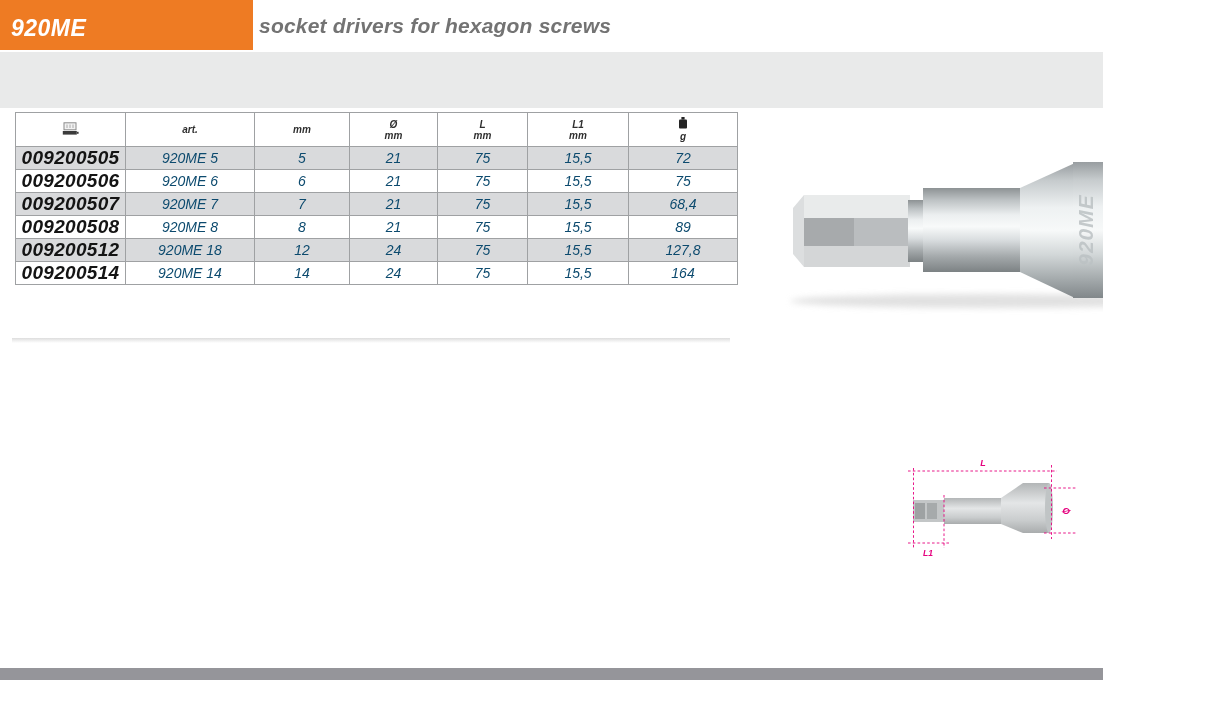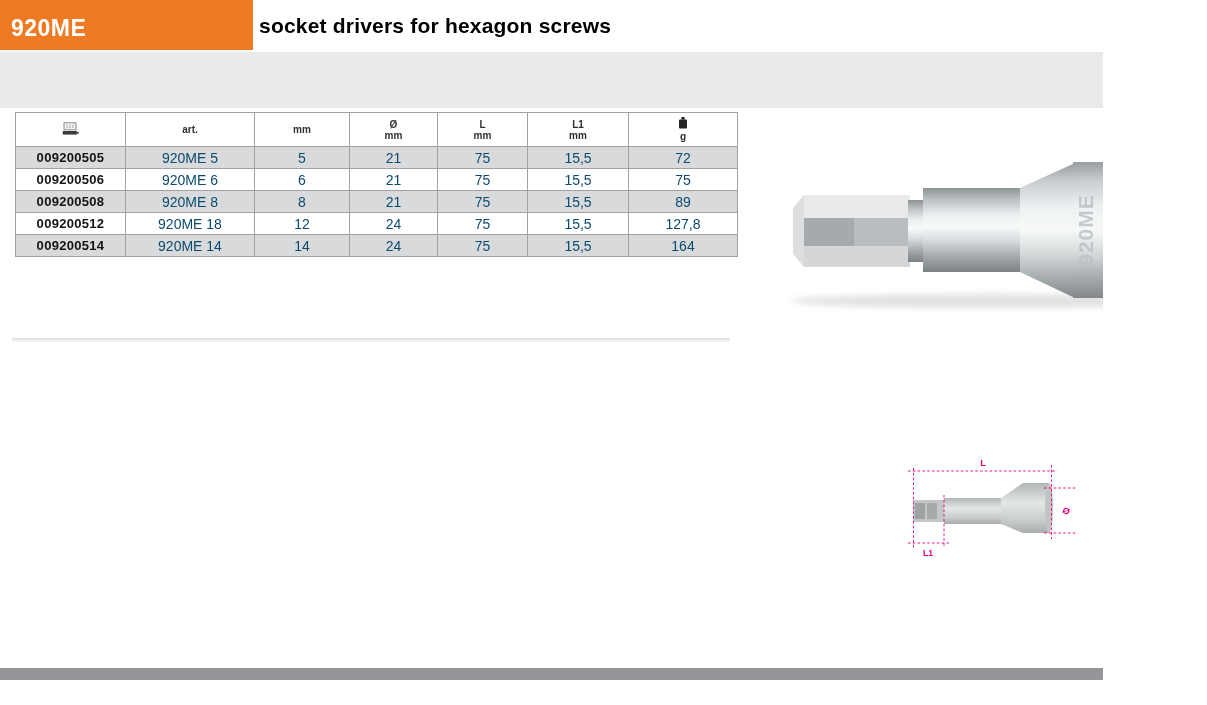--- a/index.html
+++ b/index.html
@@ -1,33 +1,33 @@
 <!DOCTYPE html>
 <html><head>
 <meta charset="utf-8">
 <style>
   * { margin:0; padding:0; box-sizing:border-box; }
   html,body { background:#ffffff; }
   .page {
     position:relative; width:1103px; height:705px; overflow:hidden;
-    background:#ffffff; font-family:"Liberation Sans", sans-serif;
+    background:#ffffff; font-family:"Liberation Sans", sans-serif;font-style:italic;
   }
   
   .header-bar { position:absolute; left:0; top:0; width:1207px; height:50px; background:#ffffff; }
   .header-accent {
     position:absolute; left:0; top:0; width:253px; height:50px;
     background:#EE7B23; display:flex; align-items:center;
   }
   .header-code {
     color:#ffffff; font-size:23px; font-weight:bold; padding-left:11px; padding-top:7px;
     letter-spacing:.5px;
   }
   .header-title {
     position:absolute; left:259px; top:0; height:50px; display:flex; align-items:center;
-    font-size:21px; font-weight:bold; color:#000000; padding-top:2px; letter-spacing:.2px;
+    font-size:21px; font-weight:bold; color:#737373; padding-top:2px; letter-spacing:.2px;
   }
   
   .tool-band { position:absolute; left:0; top:52px; width:1207px; height:56px; background:#E9EAEA; }
   .drive-wrap { position:absolute; left:112px; top:73px; display:flex; }
   .drive-box {
     width:23px; height:21px; border:2px solid #2b2b2b; background:#ffffff;
     font-size:11px; font-weight:bold; color:#1a1a1a; text-align:center; line-height:16px;
   }
   .drive-unit { font-size:13px; font-weight:bold; color:#1a1a1a; margin-left:1px; margin-top:-4px; }
   .ring-icon { position:absolute; left:164px; top:72px; }
@@ -36,21 +36,21 @@
   table.spec { border-collapse:collapse; table-layout:fixed; width:722px;margin-left:7px; }
   table.spec th, table.spec td { border:1px solid #9fa1a3; }
   table.spec th {
     background:#ffffff; height:34px; vertical-align:middle; text-align:center;
     font-size:10px; font-weight:bold; color:#2f2f2f; line-height:11px;
   }
   table.spec td {
     height:22px; text-align:center; vertical-align:middle;
     font-size:14px; color:#0c4a6e; background:#ffffff; padding:0;
   }
-  table.spec td.col-code { font-weight:bold; font-size:13px; color:#141414; letter-spacing:.3px; }
+  table.spec td.col-code { font-weight:bold; font-size:19px; color:#141414; letter-spacing:.3px; }
   table.spec tbody tr:nth-child(odd) td { background:#D9DADC; }
   .table-shadow {
     position:absolute; left:4px; top:226px; width:718px; height:5px;
     background:linear-gradient(#cfcfcf, rgba(255,255,255,0)); opacity:.7;
   }
   .th-sub { font-weight:bold; }
   
   .product-photo { position:absolute; left:775px; top:150px; }
   .tech-drawing { position:absolute; left:900px; top:455px; }
   
@@ -144,20 +144,29 @@
           <tr>
             <td class="col-code">009200506</td>
             <td class="col-art">920ME 6</td>
             <td class="col-size-mm">6</td>
             <td class="col-diameter">21</td>
             <td class="col-length">75</td>
             <td class="col-length1">15,5</td>
             <td class="col-weight">75</td>
           </tr>
           <tr>
+            <td class="col-code">009200507</td>
+            <td class="col-art">920ME 7</td>
+            <td class="col-size-mm">7</td>
+            <td class="col-diameter">21</td>
+            <td class="col-length">75</td>
+            <td class="col-length1">15,5</td>
+            <td class="col-weight">68,4</td>
+          </tr>
+          <tr>
             <td class="col-code">009200508</td>
             <td class="col-art">920ME 8</td>
             <td class="col-size-mm">8</td>
             <td class="col-diameter">21</td>
             <td class="col-length">75</td>
             <td class="col-length1">15,5</td>
             <td class="col-weight">89</td>
           </tr>
           <tr>
             <td class="col-code">009200512</td>

